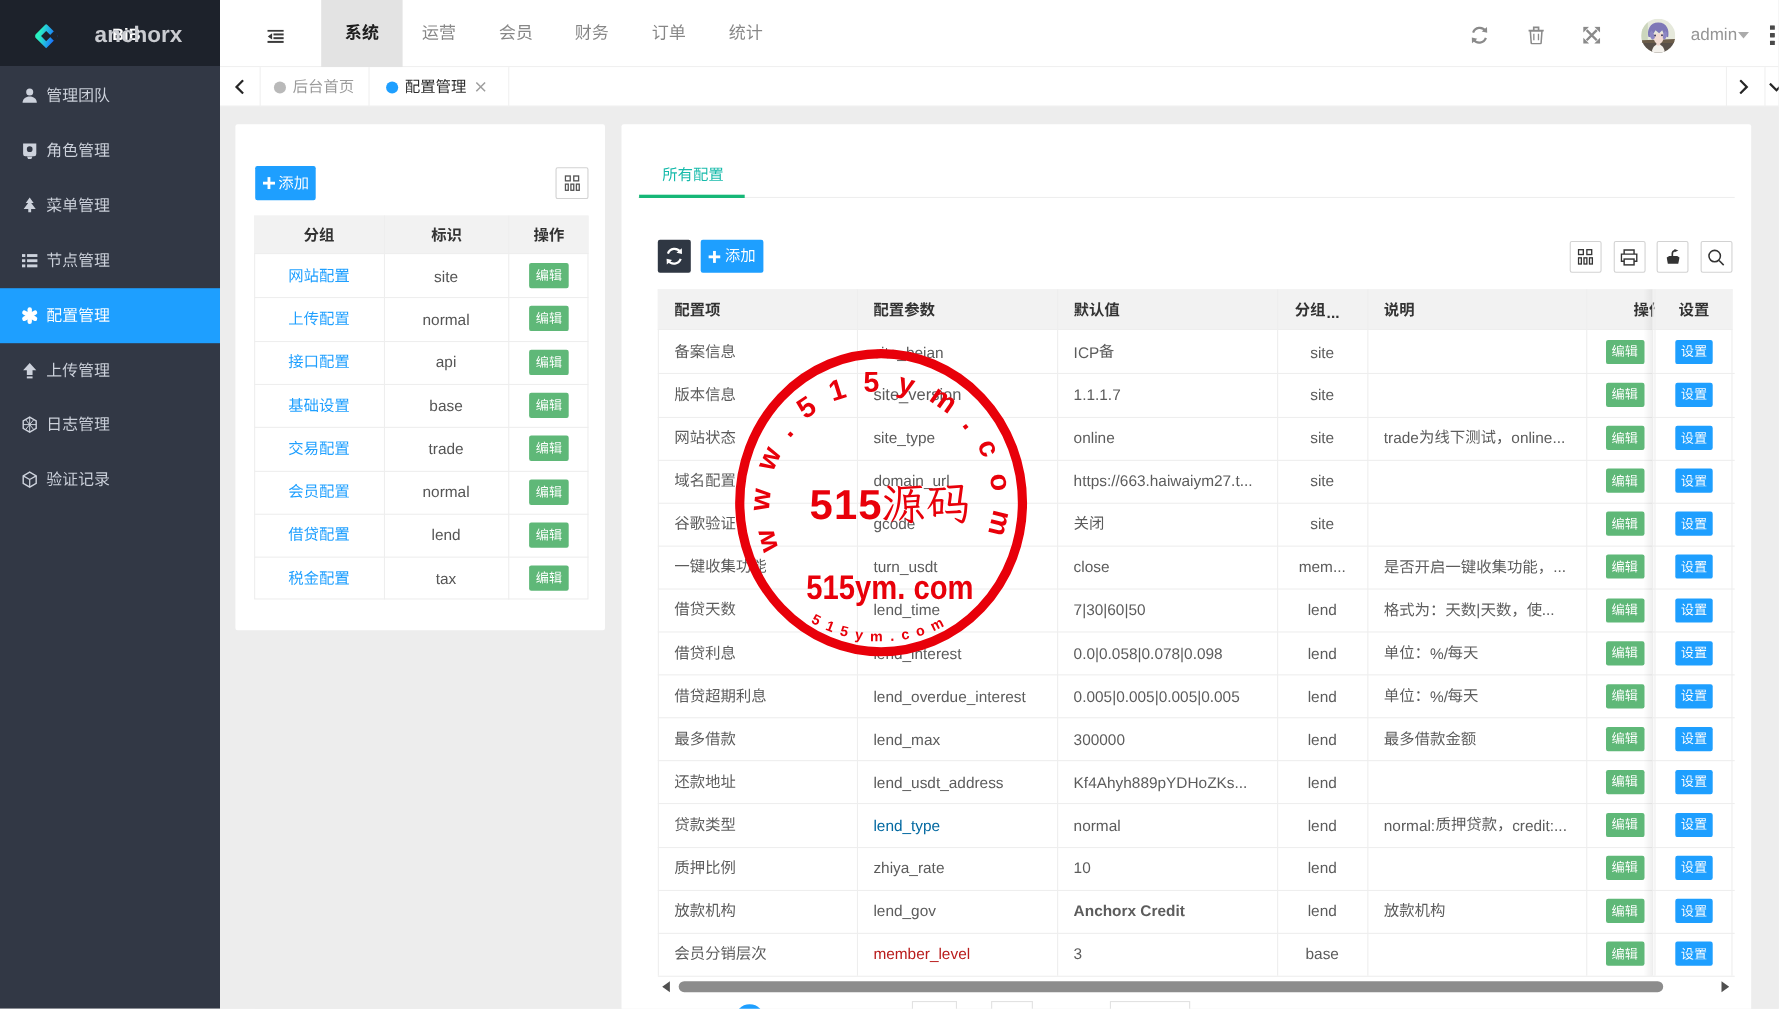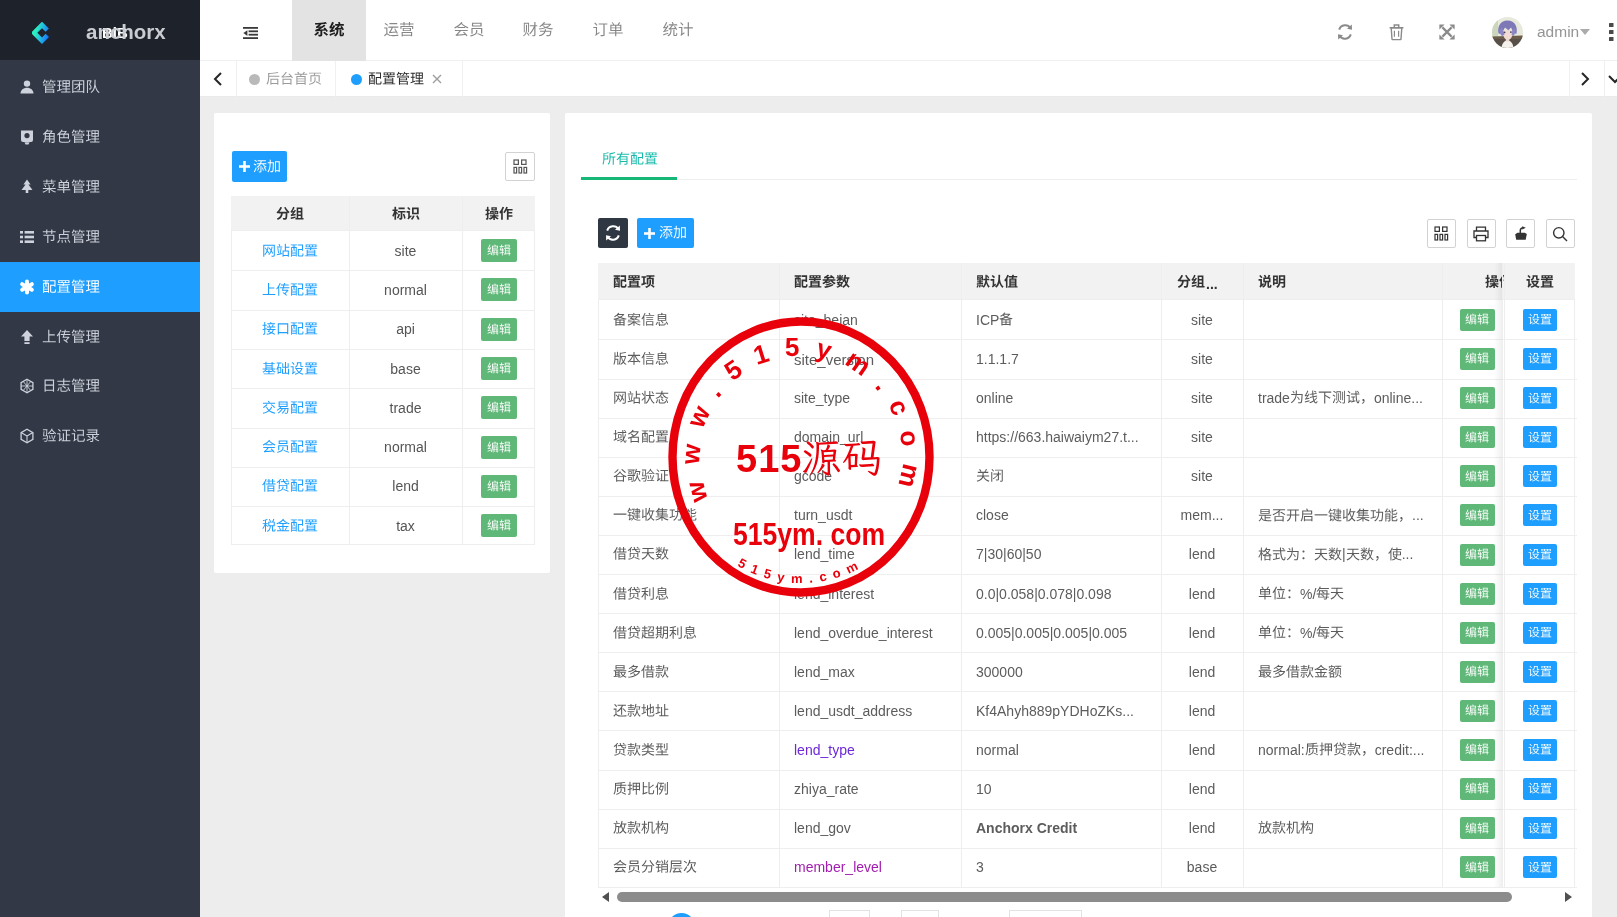--- a/index.html
+++ b/index.html
@@ -912,21 +912,21 @@
   </div>
 <div style="position:absolute;left:598px;top:769.5000000000001px;width:906.3px;height:1px;background:#eee"></div>
 <div style="position:absolute;left:613px;top:749.95px;transform:translateY(-50%);line-height:0">
     <svg class="z" width="56.0" height="15.4" viewBox="0 0 56.0 15.4" fill="#5c5c5c" xmlns="http://www.w3.org/2000/svg">
       <use href="#r8d37" transform="translate(0.0 12.32) scale(0.014 -0.014)"></use>
       <use href="#r6b3e" transform="translate(14.0 12.32) scale(0.014 -0.014)"></use>
       <use href="#r7c7b" transform="translate(28.0 12.32) scale(0.014 -0.014)"></use>
       <use href="#r578b" transform="translate(42.0 12.32) scale(0.014 -0.014)"></use>
     </svg>
   </div>
-<div style="position:absolute;left:794px;top:749.95px;transform:translateY(-50%);font-size:14px;color:#6d28d9;font-weight:normal;white-space:nowrap;">lend_type</div>
+<div style="position:absolute;left:794px;top:749.95px;transform:translateY(-50%);font-size:14px;color:#0369a1;font-weight:normal;white-space:nowrap;">lend_type</div>
 <div style="position:absolute;left:976px;top:749.95px;transform:translateY(-50%);font-size:14px;color:#5c5c5c;font-weight:normal;white-space:nowrap;">normal</div>
 <div style="position:absolute;left:1202px;top:749.95px;transform:translateY(-50%);font-size:14px;color:#5c5c5c;font-weight:normal;white-space:nowrap;transform:translate(-50%,-50%);">lend</div>
 <div style="position:absolute;left:1258px;top:749.95px;transform:translateY(-50%)">
     <div style="display:flex;align-items:center;line-height:0">
       <span style="font-size:14px;color:#5c5c5c;line-height:normal;white-space:pre">normal:</span>
       <svg class="z" width="70.0" height="15.4" viewBox="0 0 70.0 15.4" fill="#5c5c5c" xmlns="http://www.w3.org/2000/svg">
         <use href="#r8d28" transform="translate(0.0 12.32) scale(0.014 -0.014)"></use>
         <use href="#r62bc" transform="translate(14.0 12.32) scale(0.014 -0.014)"></use>
         <use href="#r8d37" transform="translate(28.0 12.32) scale(0.014 -0.014)"></use>
         <use href="#r6b3e" transform="translate(42.0 12.32) scale(0.014 -0.014)"></use>
@@ -1007,21 +1007,21 @@
 <div style="position:absolute;left:613px;top:867.25px;transform:translateY(-50%);line-height:0">
     <svg class="z" width="84.0" height="15.4" viewBox="0 0 84.0 15.4" fill="#5c5c5c" xmlns="http://www.w3.org/2000/svg">
       <use href="#r4f1a" transform="translate(0.0 12.32) scale(0.014 -0.014)"></use>
       <use href="#r5458" transform="translate(14.0 12.32) scale(0.014 -0.014)"></use>
       <use href="#r5206" transform="translate(28.0 12.32) scale(0.014 -0.014)"></use>
       <use href="#r9500" transform="translate(42.0 12.32) scale(0.014 -0.014)"></use>
       <use href="#r5c42" transform="translate(56.0 12.32) scale(0.014 -0.014)"></use>
       <use href="#r6b21" transform="translate(70.0 12.32) scale(0.014 -0.014)"></use>
     </svg>
   </div>
-<div style="position:absolute;left:794px;top:867.25px;transform:translateY(-50%);font-size:14px;color:#a21caf;font-weight:normal;white-space:nowrap;text-align:right;">member_level</div>
+<div style="position:absolute;left:794px;top:867.25px;transform:translateY(-50%);font-size:14px;color:#b91c1c;font-weight:normal;white-space:nowrap;text-align:right;">member_level</div>
 <div style="position:absolute;left:976px;top:867.25px;transform:translateY(-50%);font-size:14px;color:#5c5c5c;font-weight:normal;white-space:nowrap;">3</div>
 <div style="position:absolute;left:1202px;top:867.25px;transform:translateY(-50%);font-size:14px;color:#5c5c5c;font-weight:normal;white-space:nowrap;transform:translate(-50%,-50%);">base</div>
 <div class="btn" style="left:1460px;top:856.2px;width:34.5px;height:22px;background:#5fb878">
     <svg class="z" width="24.0" height="13.2" viewBox="0 0 24.0 13.2" fill="#fff" xmlns="http://www.w3.org/2000/svg">
       <use href="#r7f16" transform="translate(0.0 10.56) scale(0.012 -0.012)"></use>
       <use href="#r8f91" transform="translate(12.0 10.56) scale(0.012 -0.012)"></use>
     </svg>
   </div>
 <div class="btn" style="left:1523px;top:856.2px;width:34px;height:22px;background:#1e9fff">
     <svg class="z" width="24.0" height="13.2" viewBox="0 0 24.0 13.2" fill="#fff" xmlns="http://www.w3.org/2000/svg">

